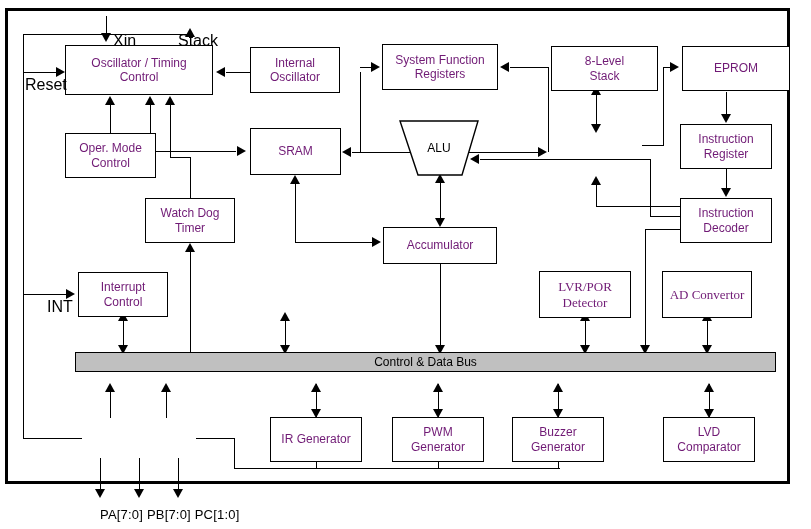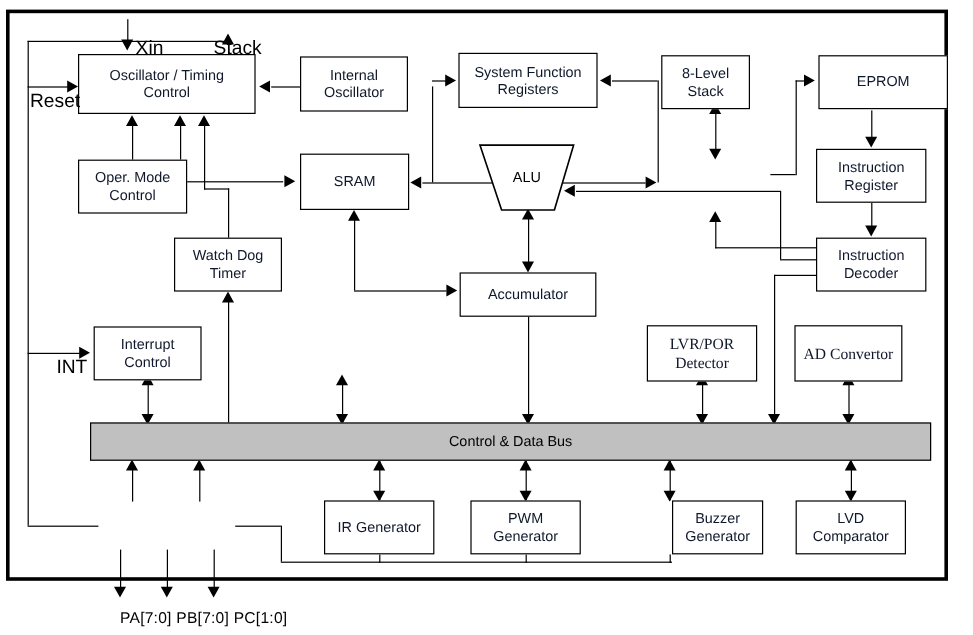--- a/index.html
+++ b/index.html
@@ -10,21 +10,21 @@
   #chip-frame{
     position:absolute;left:5px;top:8px;width:785px;height:476px;
     border:3px solid #000000;box-sizing:border-box;background:#ffffff;
   }
 
   .blk{
     position:absolute;box-sizing:border-box;
     border:1px solid #000000;background:#ffffff;
     display:flex;align-items:center;justify-content:center;text-align:center;
     font-family:"Liberation Sans", sans-serif;
-    font-size:12px;color:#0f172a;line-height:1.18;
+    font-size:12px;color:#701a75;line-height:1.18;
     padding:1px 2px;
   }
   .blk.serif{font-family:"Liberation Serif", serif;font-size:13px;}
 
   .bus{
     position:absolute;box-sizing:border-box;
     border:1px solid #000000;background:#c0c0c0;
     display:flex;align-items:center;justify-content:center;
     font-size:12px;color:#000000;
   }
@@ -214,44 +214,44 @@
 
   <div class="trap" style="left:398px;top:119px;width:82px;height:58px;">
     <svg width="82" height="58" viewBox="0 0 82 58">
       <polygon points="2,2 80,2 64,56 20,56" fill="#ffffff" stroke="#000000" stroke-width="1.4"></polygon>
     </svg>
     <span>ALU</span>
   </div>
 
   <div class="blk" style="left:383px;top:227px;width:114px;height:37px;">Accumulator</div>
 
-  <div class="blk" style="left:551px;top:46px;width:74px;height:45px;">8-Level<br>Stack</div>
+  <div class="blk" style="left:551px;top:46px;width:107px;height:45px;">8-Level<br>Stack</div>
 
 
   <div class="blk" style="left:682px;top:46px;width:108px;height:45px;">EPROM</div>
 
   <div class="blk" style="left:680px;top:124px;width:92px;height:45px;">Instruction<br>Register</div>
 
   <div class="blk" style="left:680px;top:198px;width:92px;height:45px;">Instruction<br>Decoder</div>
 
   <div class="blk" style="left:78px;top:272px;width:90px;height:45px;">Interrupt<br>Control</div>
 
 
   <div class="blk serif" style="left:539px;top:271px;width:92px;height:47px;">LVR/POR<br>Detector</div>
 
   <div class="blk serif" style="left:662px;top:271px;width:90px;height:47px;">AD Convertor</div>
 
-  <div class="bus" style="left:75px;top:352px;width:701px;height:32px;">Control &amp; Data Bus</div>
+  <div class="bus" style="left:75px;top:352px;width:701px;height:20px;">Control &amp; Data Bus</div>
 
 
   <div class="blk" style="left:270px;top:417px;width:92px;height:45px;">IR Generator</div>
 
   <div class="blk" style="left:392px;top:417px;width:92px;height:45px;">PWM<br>Generator</div>
 
-  <div class="blk" style="left:512px;top:417px;width:76px;height:45px;margin-left:48px;">Buzzer<br>Generator</div>
+  <div class="blk" style="left:512px;top:417px;width:92px;height:45px;">Buzzer<br>Generator</div>
 
   <div class="blk" style="left:663px;top:417px;width:92px;height:45px;">LVD<br>Comparator</div>
 
   <div class="lbl" style="left:113px;top:32px;">Xin</div>
   <div class="lbl" style="left:178px;top:32px;">Stack</div>
   <div class="lbl" style="left:25px;top:76px;">Reset</div>
   <div class="lbl" style="left:47px;top:298px;">INT</div>
   <div class="lbl pins" style="left:76px;top:507px;margin-left:24px;">PA[7:0] PB[7:0] PC[1:0]</div>
 
 </div>

